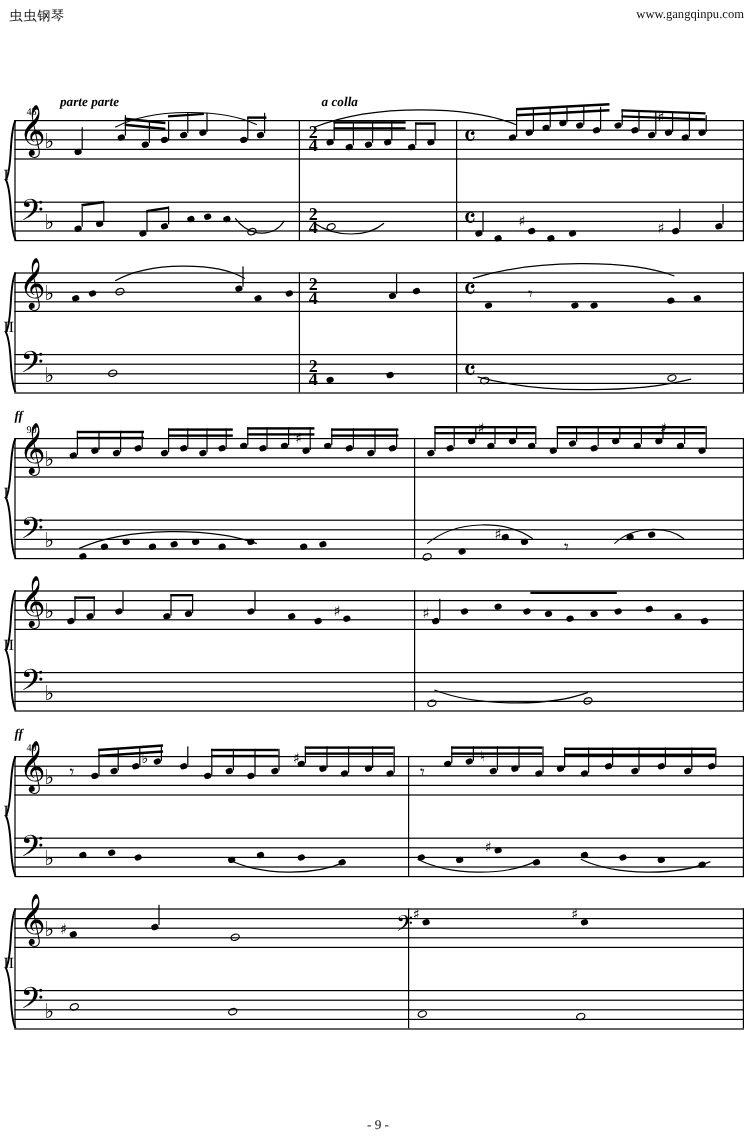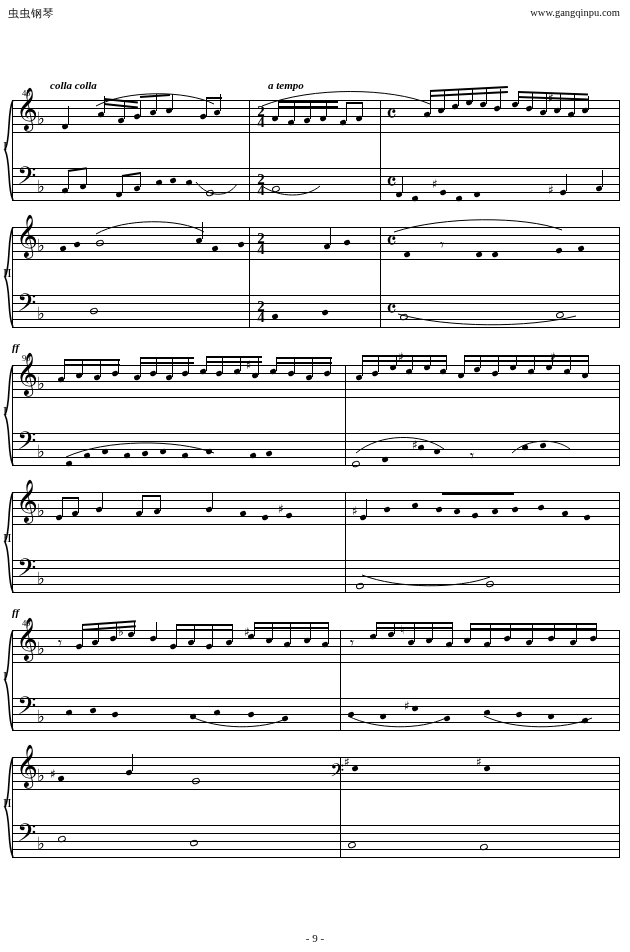--- a/index.html
+++ b/index.html
@@ -210,22 +210,22 @@
 <body>
 
 <div class="page">
 
   <div class="hdr-left">虫虫钢琴</div>
   <div class="hdr-right">www.gangqinpu.com</div>
 
   <div class="system" style="top:80px;height:240px;">
 
     <div class="measnum" style="left:22px;top:8px;">45</div>
-    <div class="expr" style="left:50px;top:-1px;">colla colla</div>
-    <div class="expr" style="left:268px;top:-1px;">a tempo</div>
+    <div class="expr" style="left:50px;top:-1px;">parte parte</div>
+    <div class="expr" style="left:268px;top:-1px;">a colla</div>
 
     <div class="partlabel" style="left:3px;top:58px;">I</div>
 
     <div class="brace" style="top:20px;">
       <svg width="10" height="100" viewBox="0 0 10 100">
         <path d="M9,0 C3,12 7,38 1,50 C7,62 3,88 9,100" stroke="#000" stroke-width="1.6" fill="none"></path>
       </svg>
     </div>
     <div class="leftbar" style="top:20px;height:100px;"></div>
 

